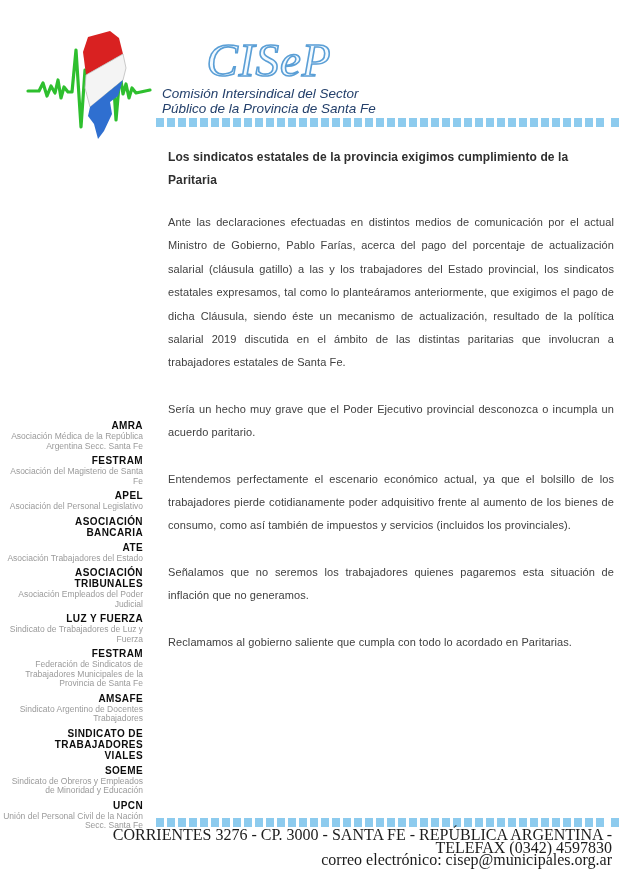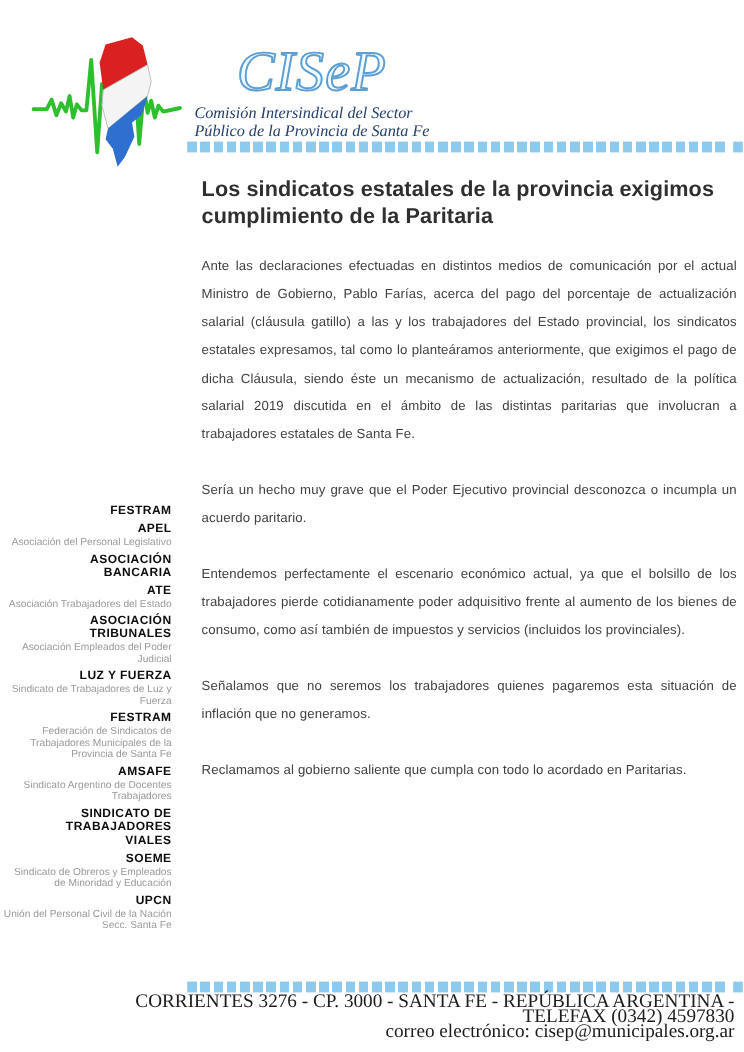--- a/index.html
+++ b/index.html
@@ -23,21 +23,21 @@
     color:#f3faff;
     -webkit-text-stroke:1.6px #5b9fd6;
     text-shadow:0 0 1px #9cc6e8;
     text-align:center;
   }
   @supports not (-webkit-text-stroke: 1px black){
     .brand-acronym{color:#5b9fd6;text-shadow:none;}
   }
   .brand-sub{
     margin-top:2px;
-    font-family:Liberation Serif, serif;
+    font-family:Liberation Sans, sans-serif;
     font-style:italic;
     font-size:13.5px;
     line-height:15px;
     color:#24406b;
   }
   .dash-band{
     position:absolute;height:9px;
     background:repeating-linear-gradient(90deg,#8dcbee 0px,#8dcbee 8px,#ffffff 8px,#ffffff 11px);
   }
   .band-top-main{left:156px;top:118px;width:449px;}
@@ -56,21 +56,21 @@
     white-space:pre-line;
   }
   .union-desc{
     font-size:8.5px;line-height:9.5px;color:#9a9a9a;
     margin-top:1px;
   }
   
   .main{position:absolute;left:168px;top:146px;width:446px;}
   .headline{
     margin:0 0 19px 0;
-    font-size:18px;font-weight:bold;
+    font-size:12px;font-weight:bold;
     line-height:23px;color:#2f2f2f;
     letter-spacing:0.1px;
   }
   .para{
     margin:0 0 23px 0;
     font-size:11px;line-height:23.4px;
     color:#404040;text-align:justify;
     letter-spacing:0.1px;
   }
   .para:last-child{margin-bottom:0;}
@@ -106,21 +106,26 @@
       <div>Comisión Intersindical del Sector</div>
       <div>Público de la Provincia de Santa Fe</div>
     </div>
   </div>
 
   <div class="dash-band band-top-main"></div>
   <div class="dash-band band-top-end"></div>
 
   <div class="sidebar">
     <div class="union">
+      <div class="union-acronym">AMRA</div>
+      <div class="union-desc">Asociación Médica de la República Argentina Secc. Santa Fe</div>
+    </div>
+    <div class="union">
       <div class="union-acronym">FESTRAM</div>
+      <div class="union-desc">Asociación del Magisterio de Santa Fe</div>
     </div>
     <div class="union">
       <div class="union-acronym">APEL</div>
       <div class="union-desc">Asociación del Personal Legislativo</div>
     </div>
     <div class="union">
       <div class="union-acronym">ASOCIACIÓN
 BANCARIA</div>
     </div>
     <div class="union">

